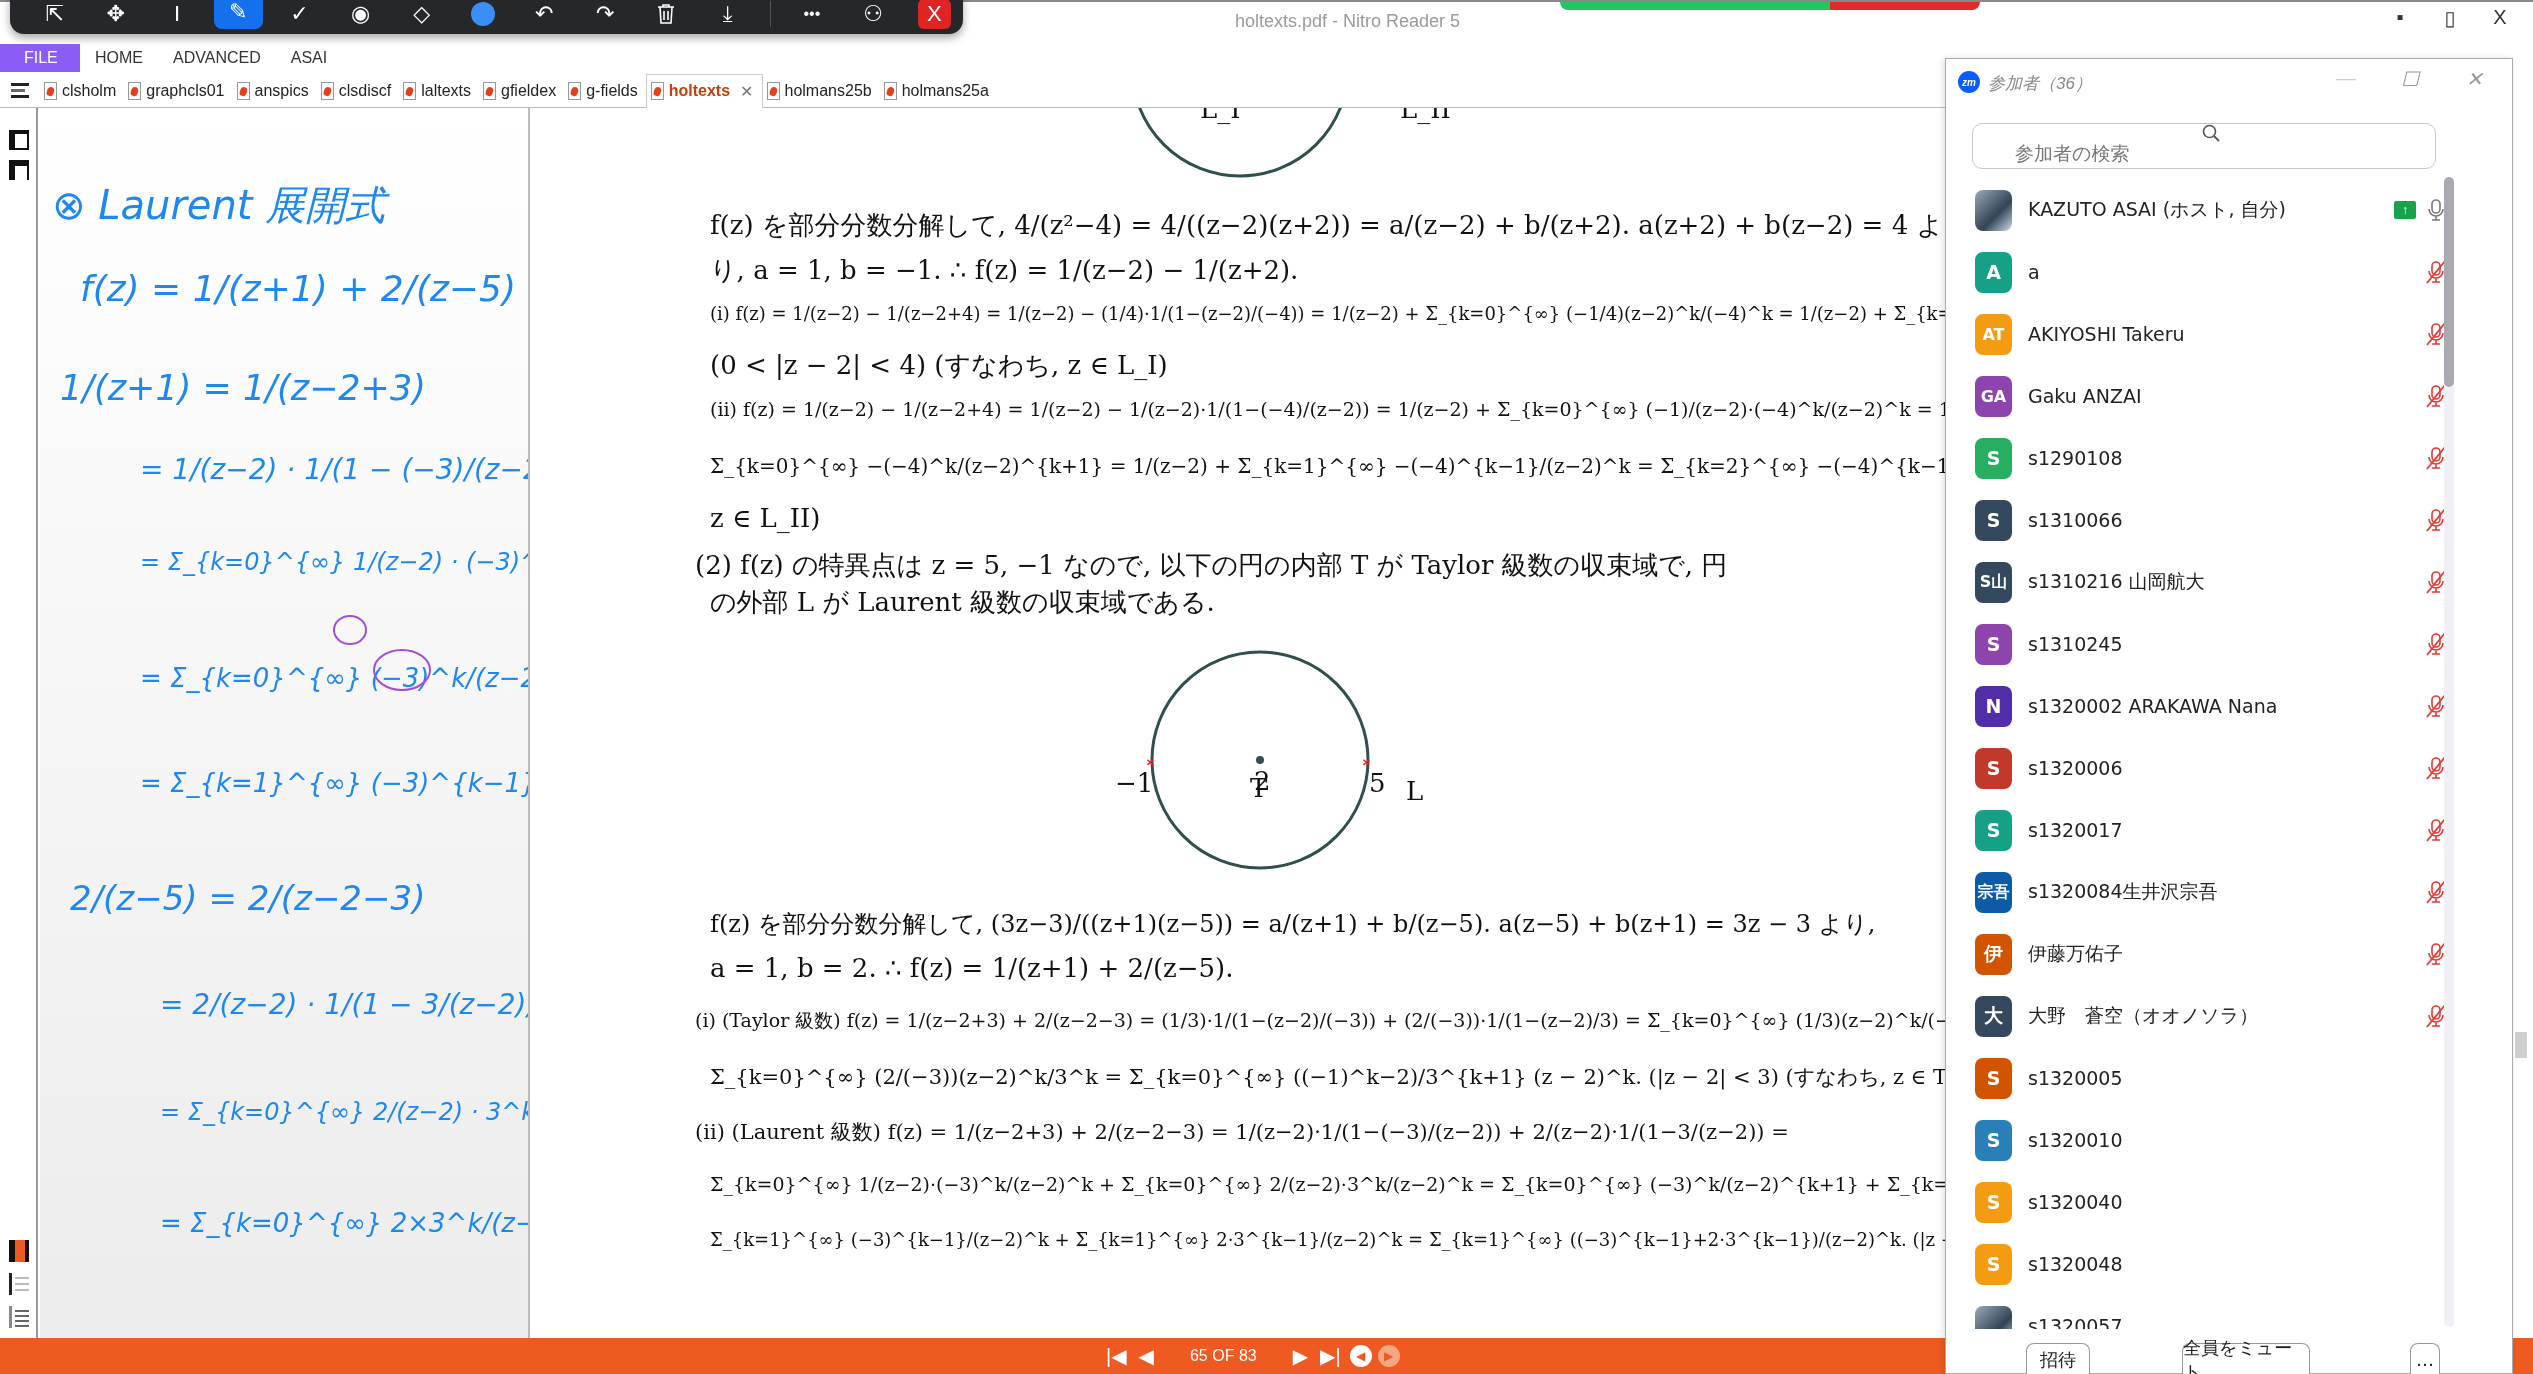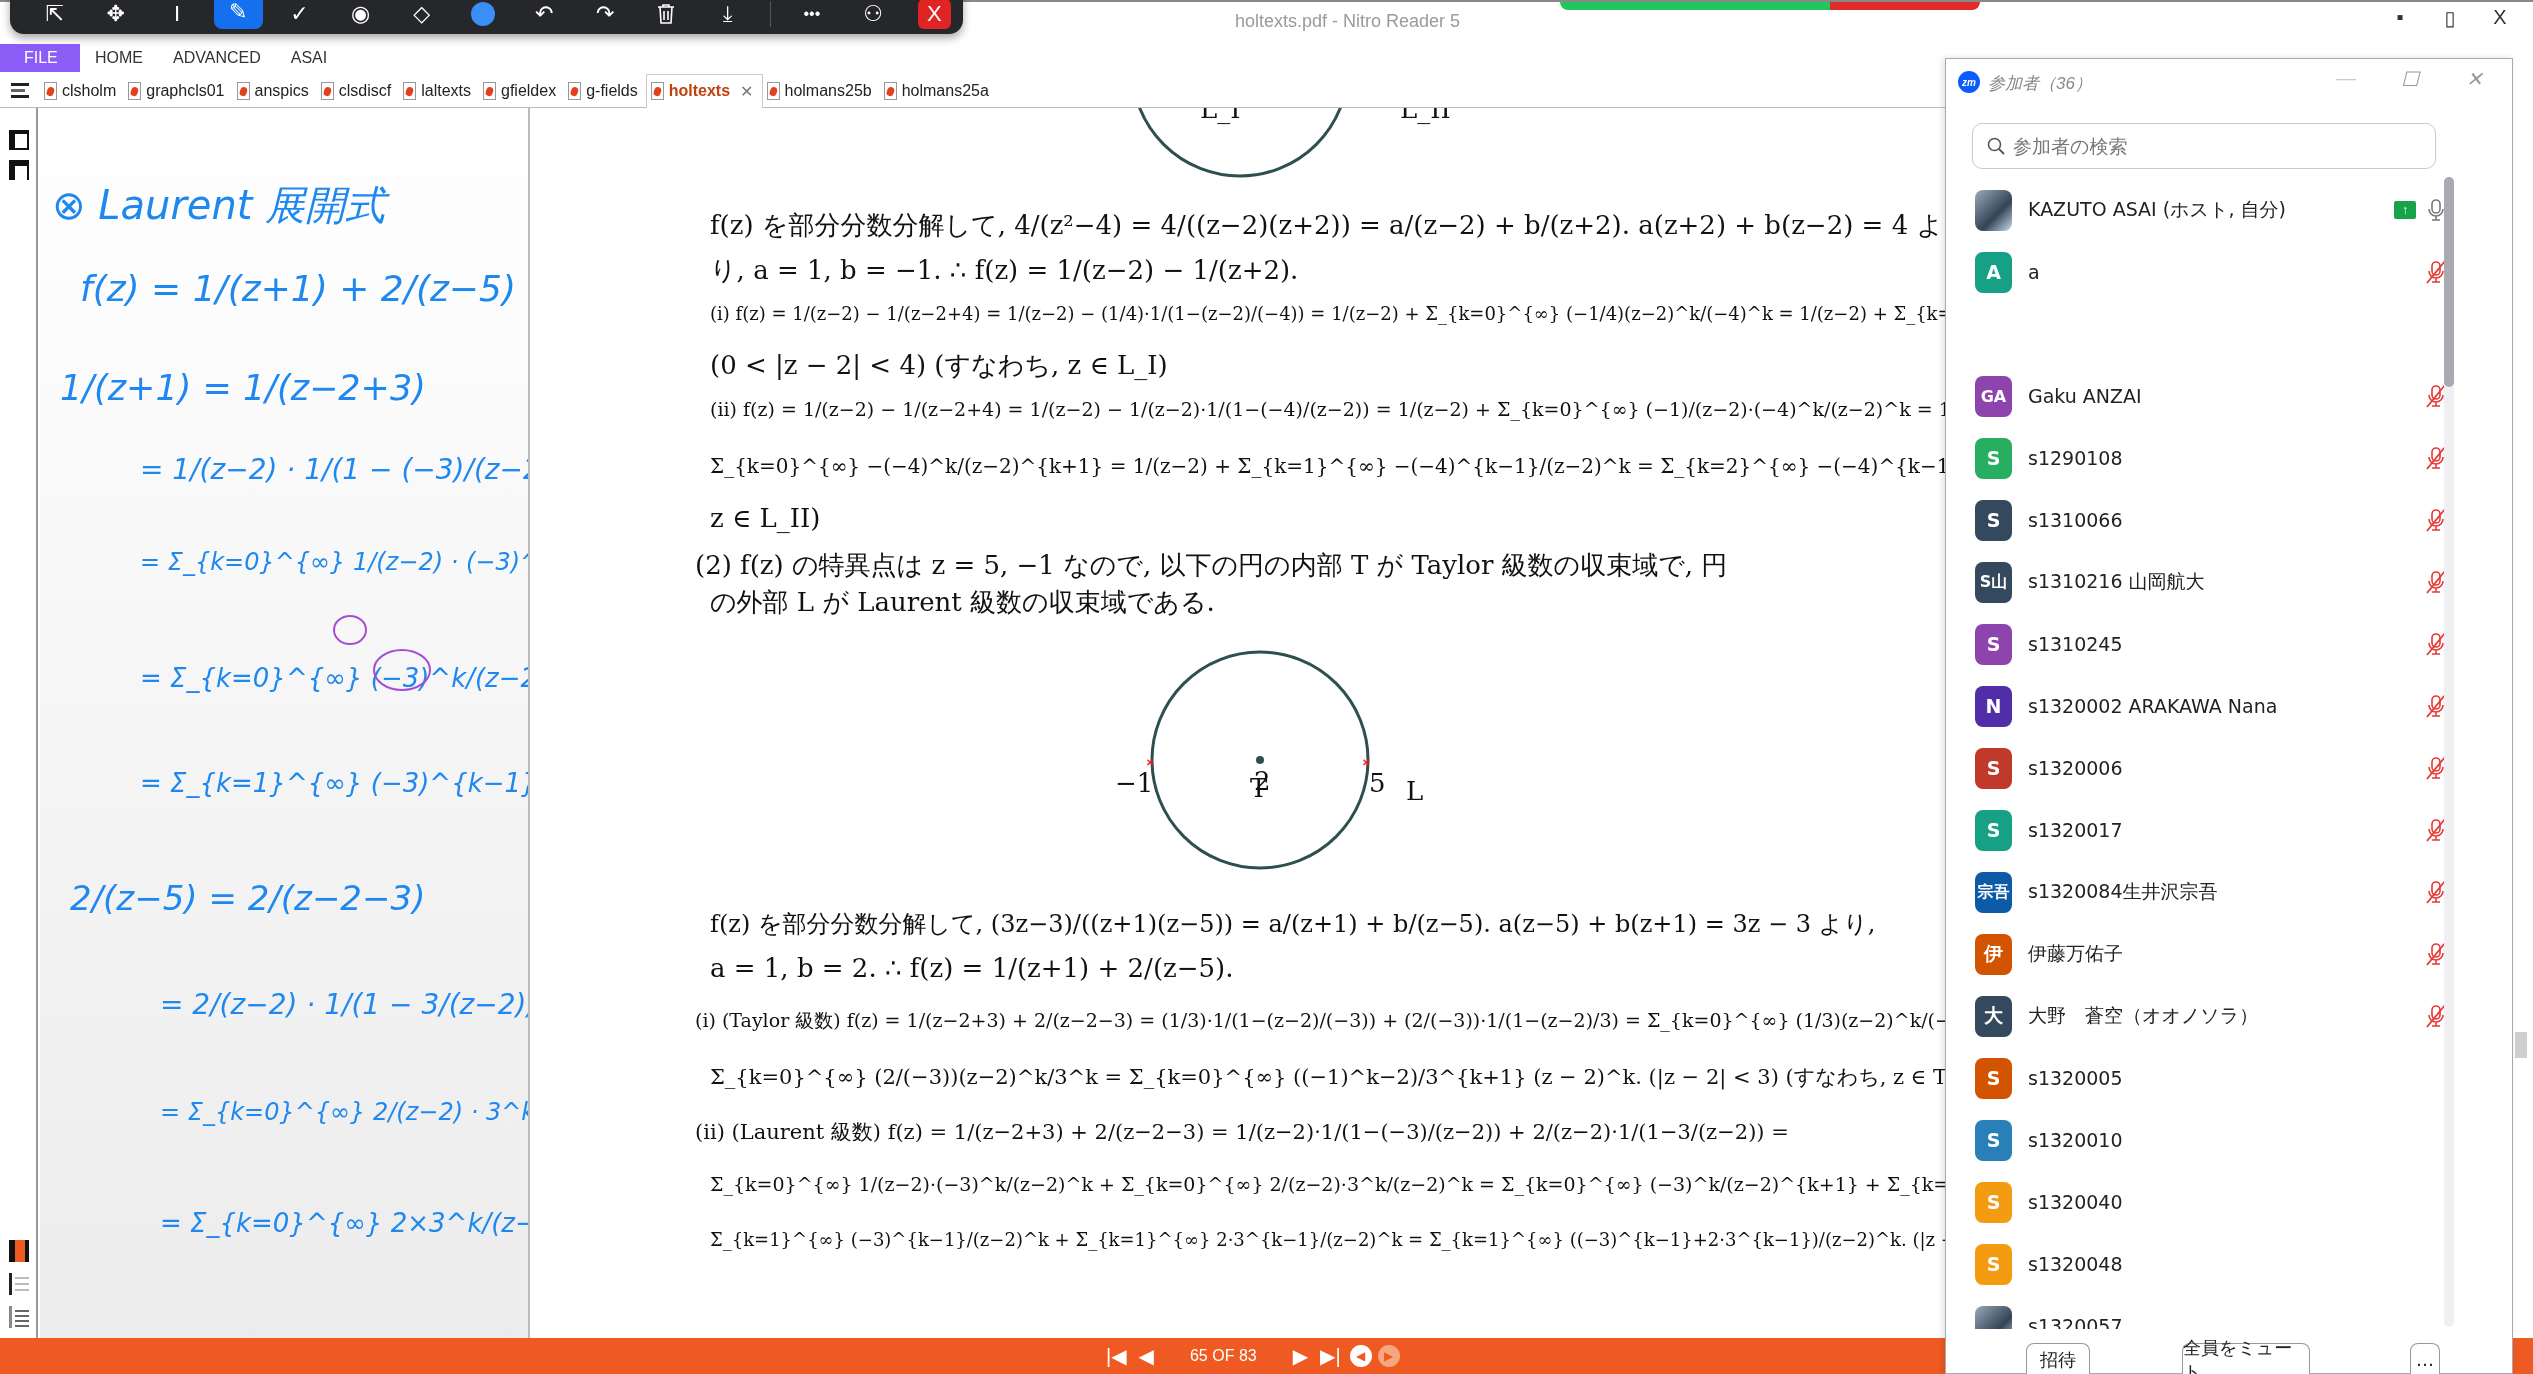--- a/index.html
+++ b/index.html
@@ -55,21 +55,21 @@
   .nav-inner .pg { margin: 0 30px; font-size: 16px; }
   .nav-inner .circ { width: 22px; height: 22px; border-radius: 50%; background: #fff; display: inline-flex; align-items: center; justify-content: center; color: #ee5a21; font-size: 12px; margin: 0 3px; cursor: pointer; }
   .nav-inner .circ.dim { background: #f6a77f; color: #ee5a21; }
 
   
   .zoom-panel { position: absolute; left: 1945px; top: 58px; width: 568px; height: 1316px; background: #fff; border: 1px solid #aaa; box-shadow: -2px 0 6px rgba(0,0,0,0.12); }
   .zp-head { position: absolute; left: 0; top: 0; width: 100%; height: 50px; font-style: italic; }
   .zp-logo { position: absolute; left: 12px; top: 12px; width: 22px; height: 22px; border-radius: 50%; background: #0b5cff; color: #fff; font-size: 10px; font-weight: bold; display: flex; align-items: center; justify-content: center; }
   .zp-title { position: absolute; left: 42px; top: 13px; font-size: 17px; color: #888; }
   .zp-wc { position: absolute; top: 8px; font-size: 20px; color: #999; cursor: pointer; }
-  .zp-search { position: absolute; left: 26px; top: 64px; width: 464px; height: 46px; border: 1.5px solid #c8c8d2; border-radius: 10px; display: flex; align-items: center; padding-left: 14px; }
+  .zp-search { position: absolute; left: 26px; top: 64px; width: 464px; height: 46px; border: 1.5px solid #c8c8d2; border-radius: 10px; display: flex; align-items: center; padding-left: 14px; flex-direction: column; }
   .zp-search input { border: none; outline: none; font-size: 19px; color: #333; width: 400px; margin-left: 8px; background: transparent; font-family: "DejaVu Sans", sans-serif; }
   .zp-search input::placeholder { color: #777; }
   .zp-list { position: absolute; left: 0; top: 120px; width: 500px; height: 1150px; overflow: hidden; }
   .zp-row { position: absolute; left: 0; width: 500px; height: 62px; display: flex; align-items: center; }
   .zp-avatar { position: absolute; left: 29px; width: 37px; height: 41px; border-radius: 8px; color: #fff; font-weight: bold; font-size: 19px; display: flex; align-items: center; justify-content: center; font-family: "DejaVu Sans", sans-serif; }
   .zp-name { position: absolute; left: 82px; font-size: 19px; color: #222; font-family: "DejaVu Sans", sans-serif; }
   .zp-ic { position: absolute; width: 24px; height: 26px; }
   .zp-share { position: absolute; left: 448px; width: 22px; height: 18px; background: #17a34a; border-radius: 2px; color: #fff; font-size: 12px; display: flex; align-items: center; justify-content: center; }
   .zp-scroll { position: absolute; left: 498px; top: 118px; width: 10px; height: 1150px; background: #f0f0f4; border-radius: 5px; }
   .zp-scroll .thumb { position: absolute; left: 0; top: 0; width: 10px; height: 210px; background: #a9a9b2; border-radius: 5px; }
@@ -308,20 +308,29 @@
         </div>
         <div class="zp-row" style="top: 62px;">
           <div class="zp-avatar" style="background: rgb(22, 160, 133);">A</div>
           <div class="zp-name">a</div>
           <div class="zp-ic" style="left: 478px;"><svg width="24" height="26" viewBox="0 0 24 26">
               <rect x="8" y="3" width="8" height="13" rx="4" stroke="#e53935" stroke-width="1.6" fill="none"></rect>
               <path d="M5 12a7 7 0 0 0 14 0M12 19v4M8 23h8" stroke="#e53935" stroke-width="1.6" fill="none"></path>
               <line x1="3" y1="24" x2="21" y2="2" stroke="#e53935" stroke-width="1.8"></line>
             </svg></div>
         </div>
+        <div class="zp-row" style="top: 124px;">
+          <div class="zp-avatar" style="background: rgb(243, 156, 18); font-size: 16px;">AT</div>
+          <div class="zp-name">AKIYOSHI Takeru</div>
+          <div class="zp-ic" style="left: 478px;"><svg width="24" height="26" viewBox="0 0 24 26">
+              <rect x="8" y="3" width="8" height="13" rx="4" stroke="#e53935" stroke-width="1.6" fill="none"></rect>
+              <path d="M5 12a7 7 0 0 0 14 0M12 19v4M8 23h8" stroke="#e53935" stroke-width="1.6" fill="none"></path>
+              <line x1="3" y1="24" x2="21" y2="2" stroke="#e53935" stroke-width="1.8"></line>
+            </svg></div>
+        </div>
         <div class="zp-row" style="top: 186px;">
           <div class="zp-avatar" style="background: rgb(142, 68, 173); font-size: 16px;">GA</div>
           <div class="zp-name">Gaku ANZAI</div>
           <div class="zp-ic" style="left: 478px;"><svg width="24" height="26" viewBox="0 0 24 26">
               <rect x="8" y="3" width="8" height="13" rx="4" stroke="#e53935" stroke-width="1.6" fill="none"></rect>
               <path d="M5 12a7 7 0 0 0 14 0M12 19v4M8 23h8" stroke="#e53935" stroke-width="1.6" fill="none"></path>
               <line x1="3" y1="24" x2="21" y2="2" stroke="#e53935" stroke-width="1.8"></line>
             </svg></div>
         </div>
         <div class="zp-row" style="top: 248px;">

